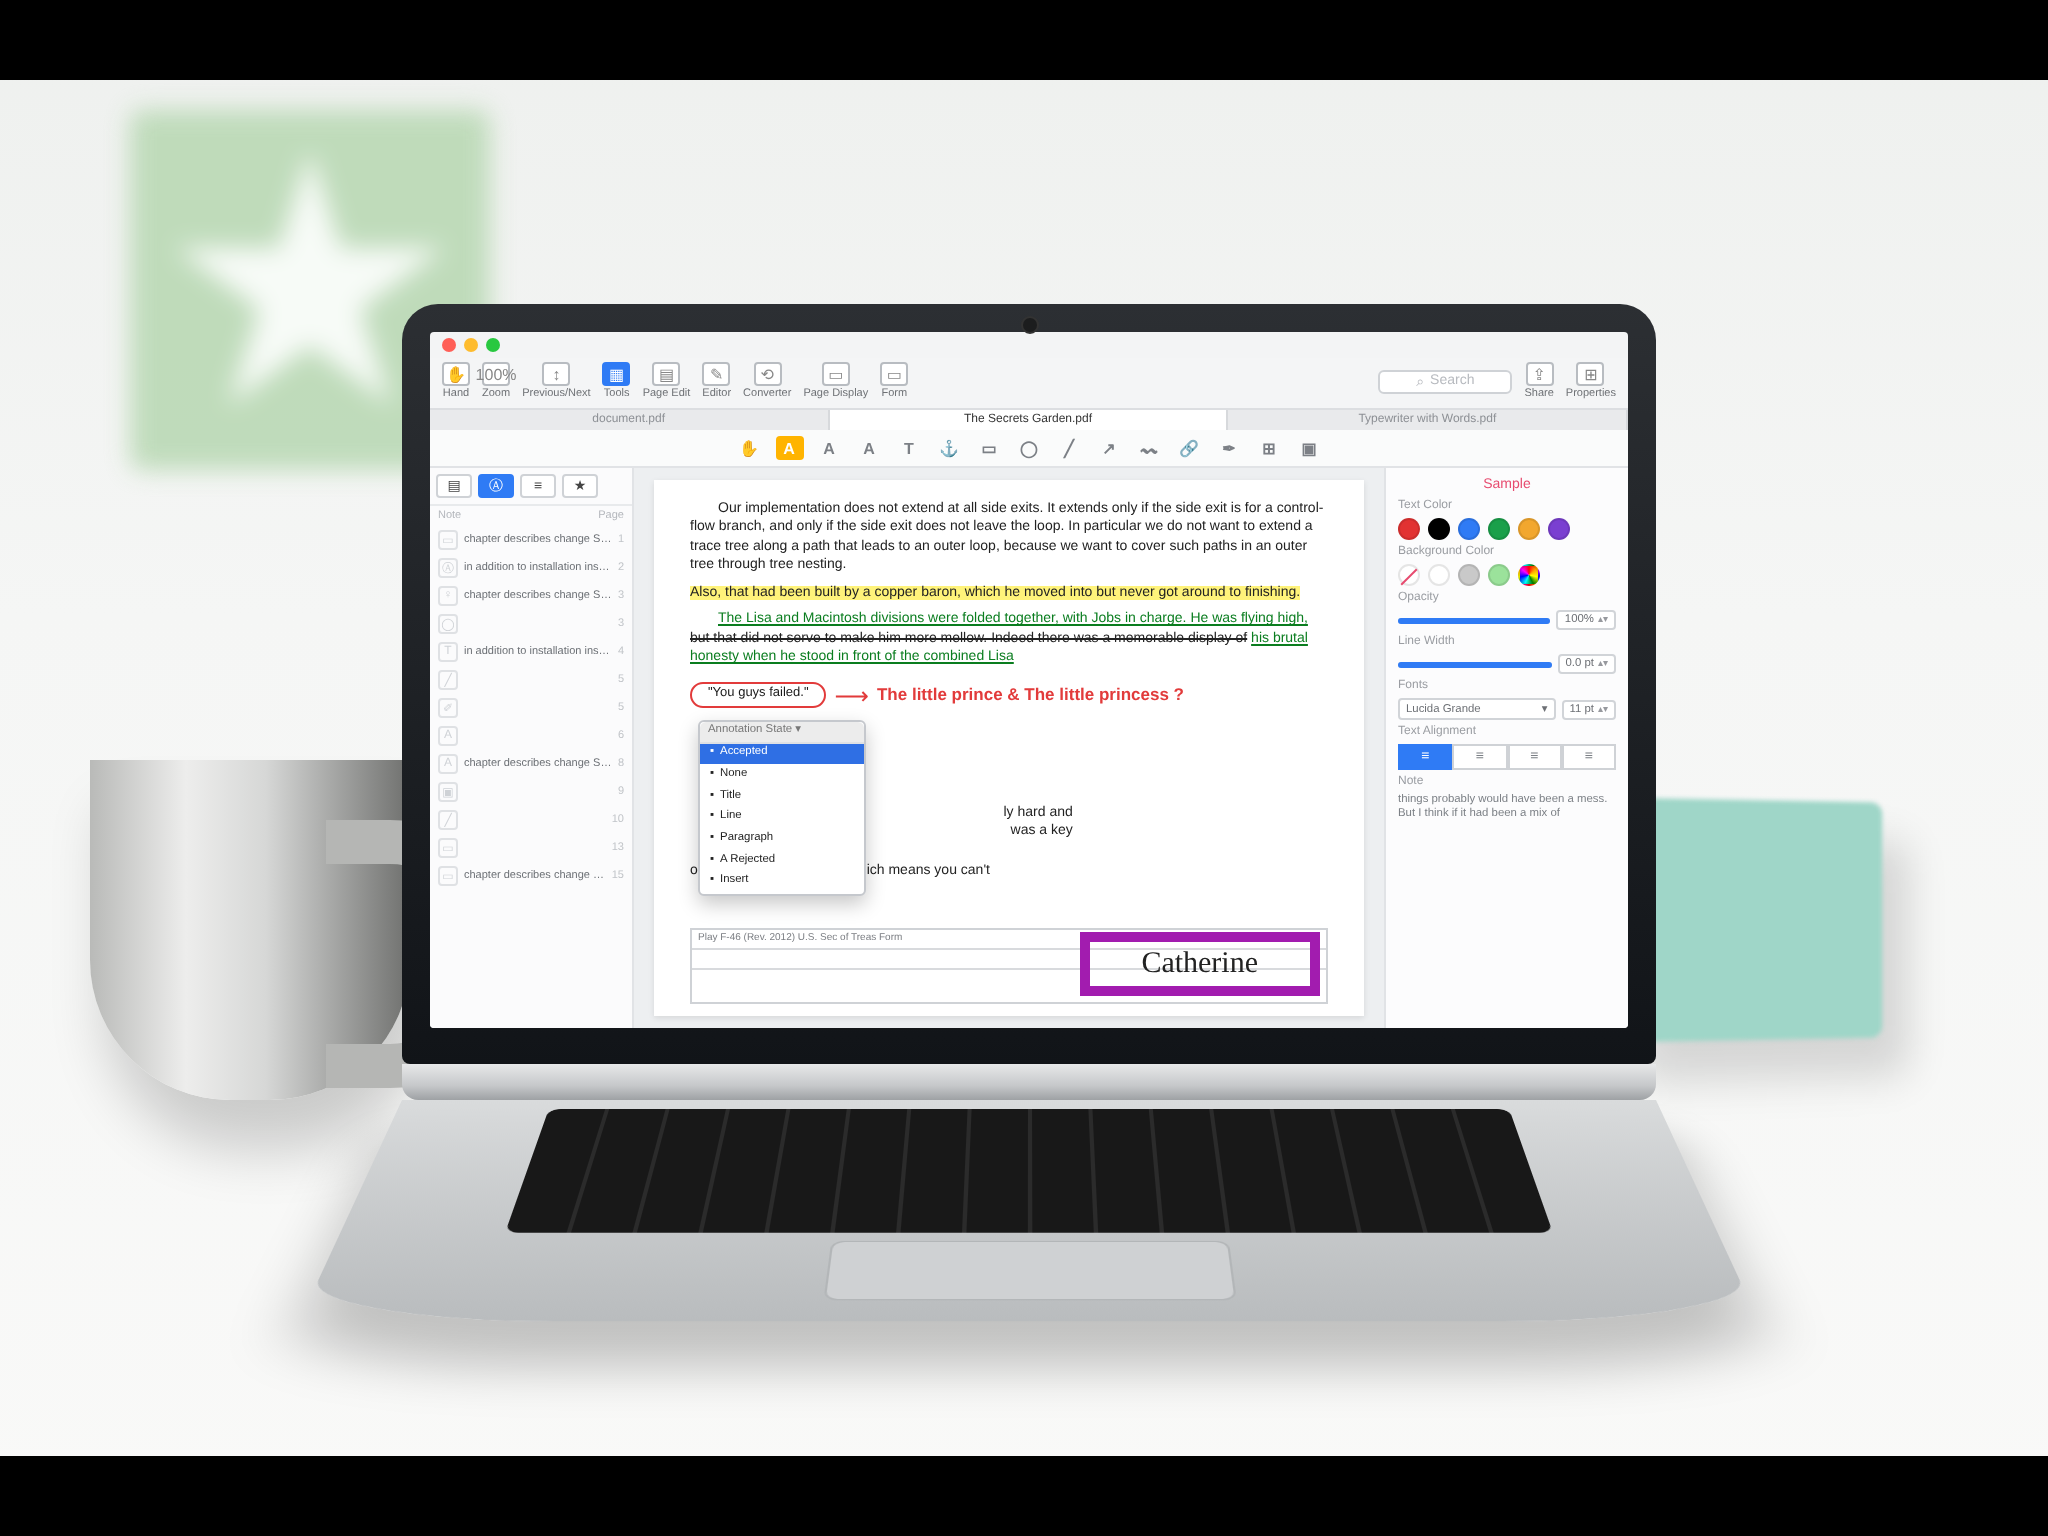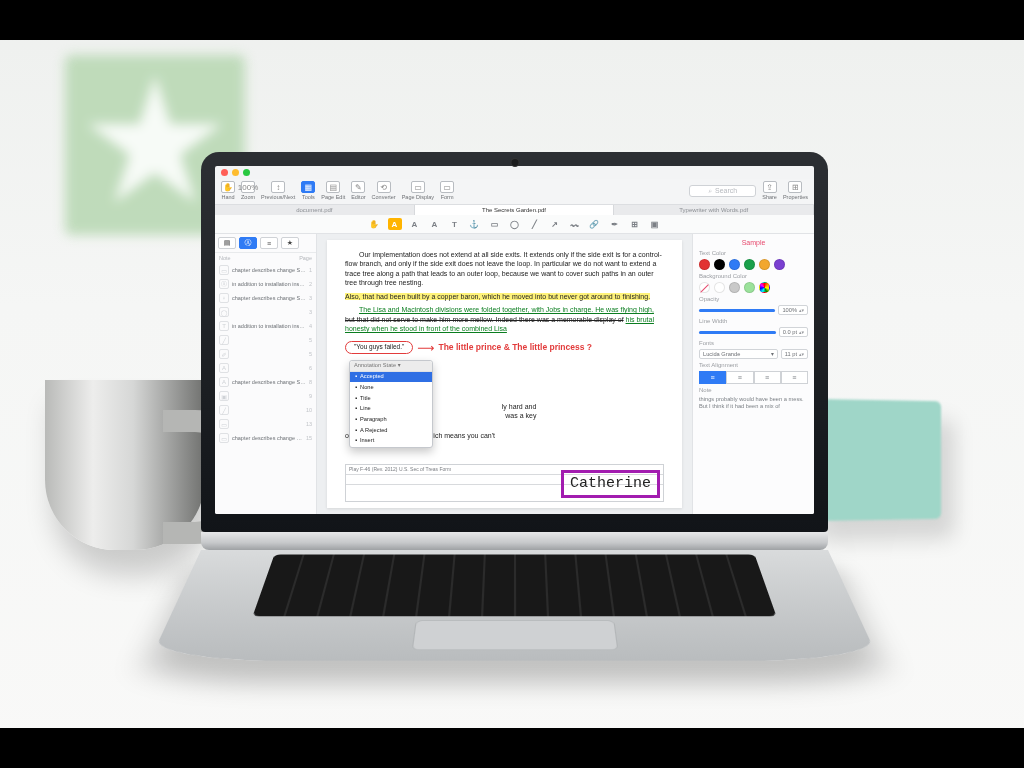--- a/index.html
+++ b/index.html
@@ -51,21 +51,21 @@
 .doc{flex:1;background:#edeff1;padding:6px 10px;overflow:hidden}
 .page{background:#fff;height:100%;padding:10px 18px;font-size:7px;color:#222;line-height:1.35;position:relative;box-shadow:0 1px 3px rgba(0,0,0,.1);font-family:"Times New Roman",serif}
 .hly{background:#fff37a}.ul-g{color:#0a7d1f;text-decoration:underline}.st{text-decoration:line-through}
 .callout{display:inline-block;border:1.5px solid #e23b3b;border-radius:12px;padding:1px 8px;color:#1a1a1a;font-size:6.5px}
 .arrow{color:#e23b3b;font-size:12px;display:inline-block;vertical-align:middle;margin:0 4px}
 .redh{color:#e23b3b;font-weight:700;font-size:8.5px}
 .ctx{position:absolute;left:22px;top:120px;width:84px;background:#fff;border:1px solid #c5c8cd;border-radius:3px;font-family:-apple-system,sans-serif;font-size:5.7px;box-shadow:0 4px 10px rgba(0,0,0,.22);z-index:9}
 .ctx .tt{background:#ececec;padding:1px 4px;border-bottom:1px solid #dfe1e4;color:#777;border-radius:3px 3px 0 0}
 .ctx li{list-style:none;padding:1.5px 5px;display:flex;align-items:center;gap:3px}
 .ctx li.on{background:#2f6fe4;color:#fff}
-.sig{position:absolute;right:22px;bottom:10px;font-family:Liberation Mono, monospace;font-size:15px;border:3px solid #a21caf;padding:1px 6px}
+.sig{position:absolute;right:22px;bottom:10px;font-family:Liberation Serif, serif;font-size:15px;border:5px solid #a21caf;padding:1px 26px}
 .frm{position:absolute;left:18px;right:18px;bottom:6px;height:38px;border:1px solid #cfd2d6;font-family:-apple-system,sans-serif;font-size:5px;color:#7b7e83}
 .frm>div{border-bottom:1px solid #d8dadd;padding:1px 3px}
 
 .insp{width:122px;border-left:1px solid #e1e3e6;background:#fcfcfd;padding:4px 6px;display:flex;flex-direction:column;gap:3px;font-size:6px;color:#6d7075}
 .insp .ttl{text-align:center;color:#e74b6f;font-size:7px;padding:1px}
 .lbl{color:#9a9da2}
 .swr{display:flex;gap:4px;flex-wrap:wrap}
 .sw{width:11px;height:11px;border-radius:50%;border:1px solid rgba(0,0,0,.1)}
 .sw.none{background:#fff;position:relative}.sw.none::after{content:"";position:absolute;left:-1px;right:-1px;top:50%;border-top:1.3px solid #e74b6f;transform:rotate(-45deg)}
 .sw.rainbow{background:conic-gradient(red,orange,yellow,green,cyan,blue,magenta,red)}

